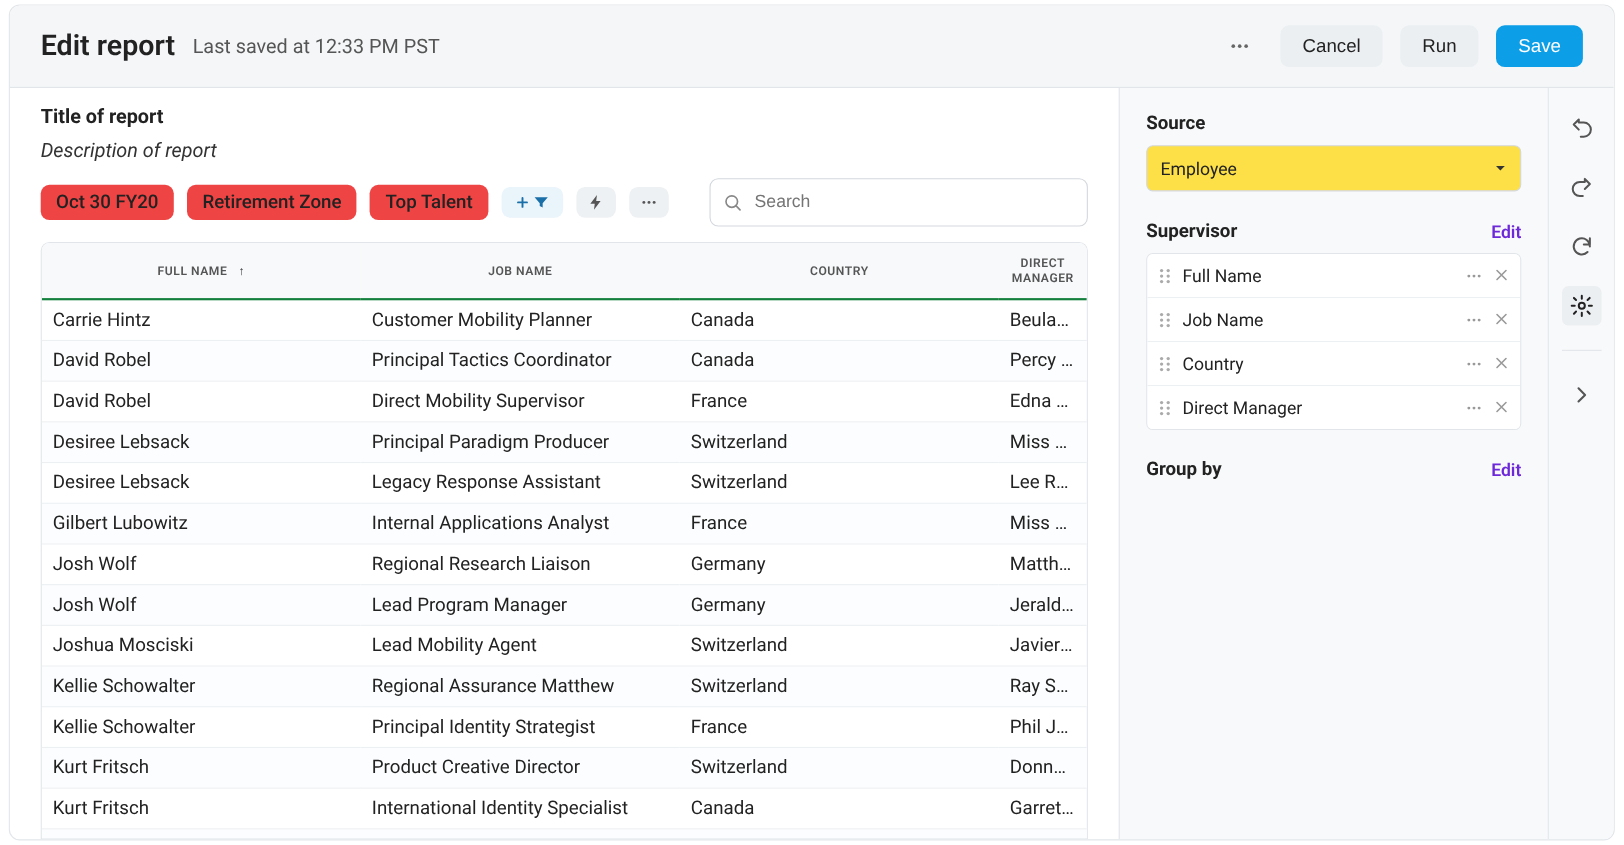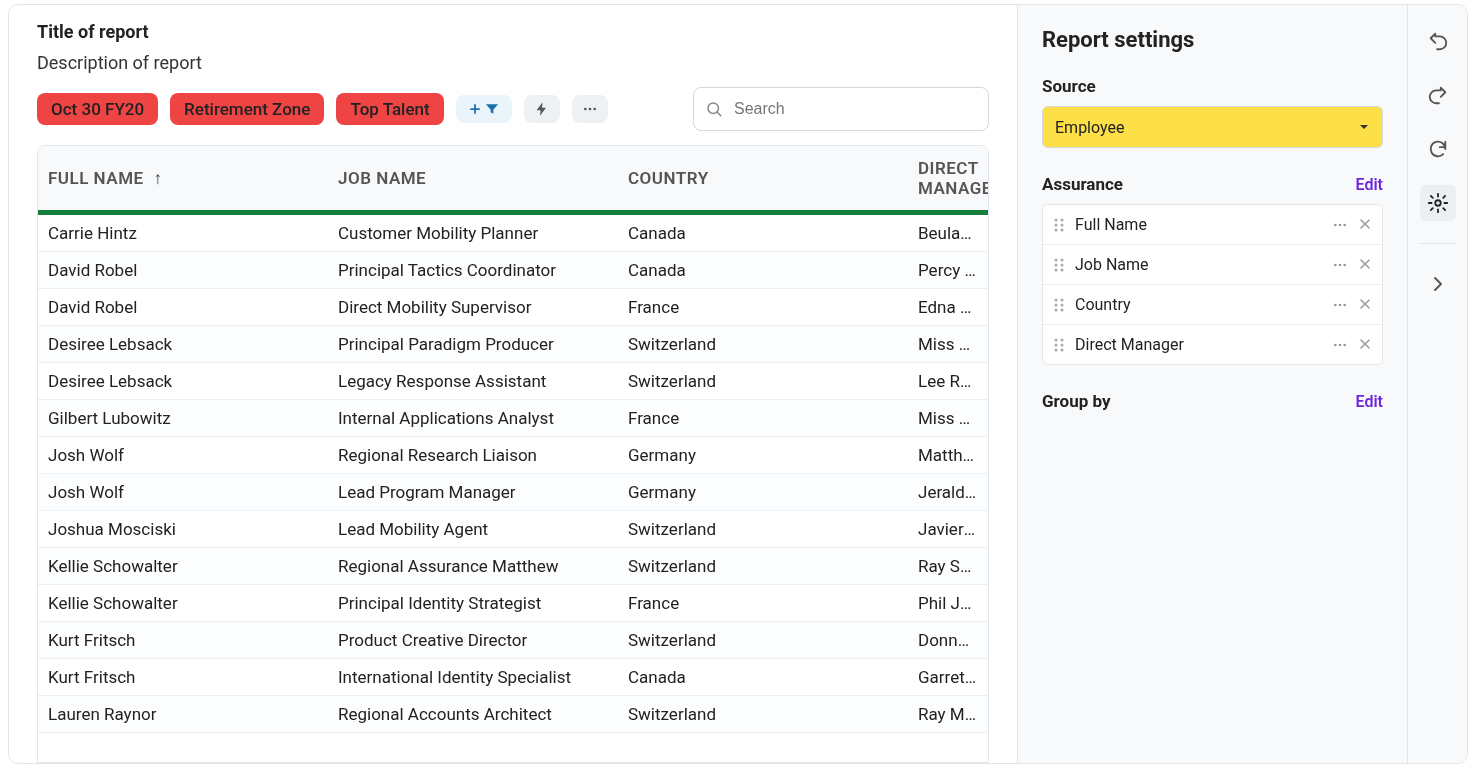--- a/index.html
+++ b/index.html
@@ -47,54 +47,54 @@
     font-size: 17px;
     font-weight: 500;
     cursor: pointer;
     border: none;
   }
   .btn-secondary { background: #eceff2; color: #222; }
   .btn-primary { background: #0d9ee8; color: #fff; }
   .main { flex: 1; display: flex; overflow: hidden; }
   .content { flex: 1; padding: 16px 28px 0 28px; overflow: hidden; display:flex; flex-direction:column; }
   .report-title { font-size: 18px; font-weight: 700; margin-bottom: 10px; }
-  .report-desc { font-size: 18px; color: #333; margin-bottom: 14px; }
+  .report-desc { font-size: 18px; color: #333; margin-bottom: 14px; font-style: italic; }
   .filter-row { display: flex; align-items: center; gap: 12px; margin-bottom: 14px; }
   .chip {
     background: #ef4444;
     padding: 6px 14px;
     border-radius: 8px;
     font-size: 17px;
     font-weight: 500;
     color: #222;
     cursor: pointer;
   }
   .chip-add { background: #e9f4fb; color: #1b6fa8; padding: 6px 12px; display:flex; align-items:center; gap:2px;}
   .chip-icon { background: #eef1f4; padding: 6px 10px; display:flex; align-items:center; }
   .search-wrap { margin-left: auto; position: relative; }
   .search-input {
-    width: 296px; height: 44px;
+    width: 344px; height: 44px;
     border: 1px solid #d3d8dd;
     border-radius: 8px;
     padding: 0 12px 0 40px;
     font-size: 16px;
     color: #333;
   }
   .search-icon { position: absolute; left: 12px; top: 50%; transform: translateY(-50%); color: #888; }
   .table-wrap { flex:1; overflow:hidden; border: 1px solid #e2e6ea; border-radius: 8px 8px 0 0; }
   table { width: 100%; border-collapse: collapse; table-layout: fixed; }
   thead th {
     background: #f7f9fb;
-    text-align: left;
+    text-align: center;
     padding: 12px 10px;
-    font-size: 17px;
+    font-size: 11px;
     font-weight: 600;
     letter-spacing: 0.5px;
     color: #555;
-    border-bottom: 5px solid #15803d;
+    border-bottom: 2px solid #15803d;
   }
   thead th .sort-arrow { margin-left: 10px; color:#333; }
   tbody td {
     padding: 8px 10px;
     font-size: 17px;
     color: #222;
     border-bottom: 1px solid #edf0f3;
     white-space: nowrap;
     overflow: hidden;
     text-overflow: ellipsis;
@@ -155,20 +155,37 @@
   .rail .rail-btn { width:36px; height:36px; display:flex; align-items:center; justify-content:center; cursor:pointer; color:#555; border-radius:6px;}
   .rail .rail-btn.active { background:#eceff2; color:#222;}
   .rail .rail-sep { width:36px; height:1px; background:#e2e6ea; margin: 4px 0;}
   svg { display:block; }
 </style>
 </head>
 <body>
 
 <div class="app-frame">
 
+  <div class="topbar">
+    <div class="page-title">Edit report</div>
+    <div class="saved-at">Last saved at 12:33 PM PST</div>
+    <div class="topbar-spacer"></div>
+    <div class="icon-btn">
+      <span>
+        <svg width="20" height="20" viewBox="0 0 24 24">
+            <circle cx="5" cy="12" r="2" fill="currentColor"></circle>
+            <circle cx="12" cy="12" r="2" fill="currentColor"></circle>
+            <circle cx="19" cy="12" r="2" fill="currentColor"></circle>
+          </svg>
+      </span>
+    </div>
+    <button class="btn btn-secondary">Cancel</button>
+    <button class="btn btn-secondary">Run</button>
+    <button class="btn btn-primary">Save</button>
+  </div>
 
   <div class="main">
 
     <div class="content">
       <div class="report-title">Title of report</div>
       <div class="report-desc">Description of report</div>
 
       <div class="filter-row">
         <div class="chip">Oct 30 FY20</div>
         <div class="chip">Retirement Zone</div>
@@ -312,34 +329,33 @@
                 <td>Regional Accounts Architect</td>
                 <td>Switzerland</td>
                 <td>Ray Mante</td>
               </tr>
             </tbody>
         </table>
       </div>
     </div>
 
     <div class="settings-panel">
-      <div class="settings-title">Report settings</div>
 
       <div class="field-label">Source</div>
       <div class="select-box">
         <span>Employee</span>
         <span>
             <svg width="12" height="12" viewBox="0 0 24 24">
               <path d="M4 8l8 8 8-8" fill="#333"></path>
             </svg>
           </span>
       </div>
 
       <div class="field-label">
-        <span>Assurance</span>
+        <span>Supervisor</span>
         <span class="edit-link">Edit</span>
       </div>
       <div class="attr-list" id="attr-list">
           <div class="attr-item">
     <span class="drag-handle">
               <svg width="12" height="16" viewBox="0 0 12 16">
                 <circle cx="3" cy="3" r="1.5" fill="#aaa"></circle>
                 <circle cx="9" cy="3" r="1.5" fill="#aaa"></circle>
                 <circle cx="3" cy="8" r="1.5" fill="#aaa"></circle>
                 <circle cx="9" cy="8" r="1.5" fill="#aaa"></circle>

